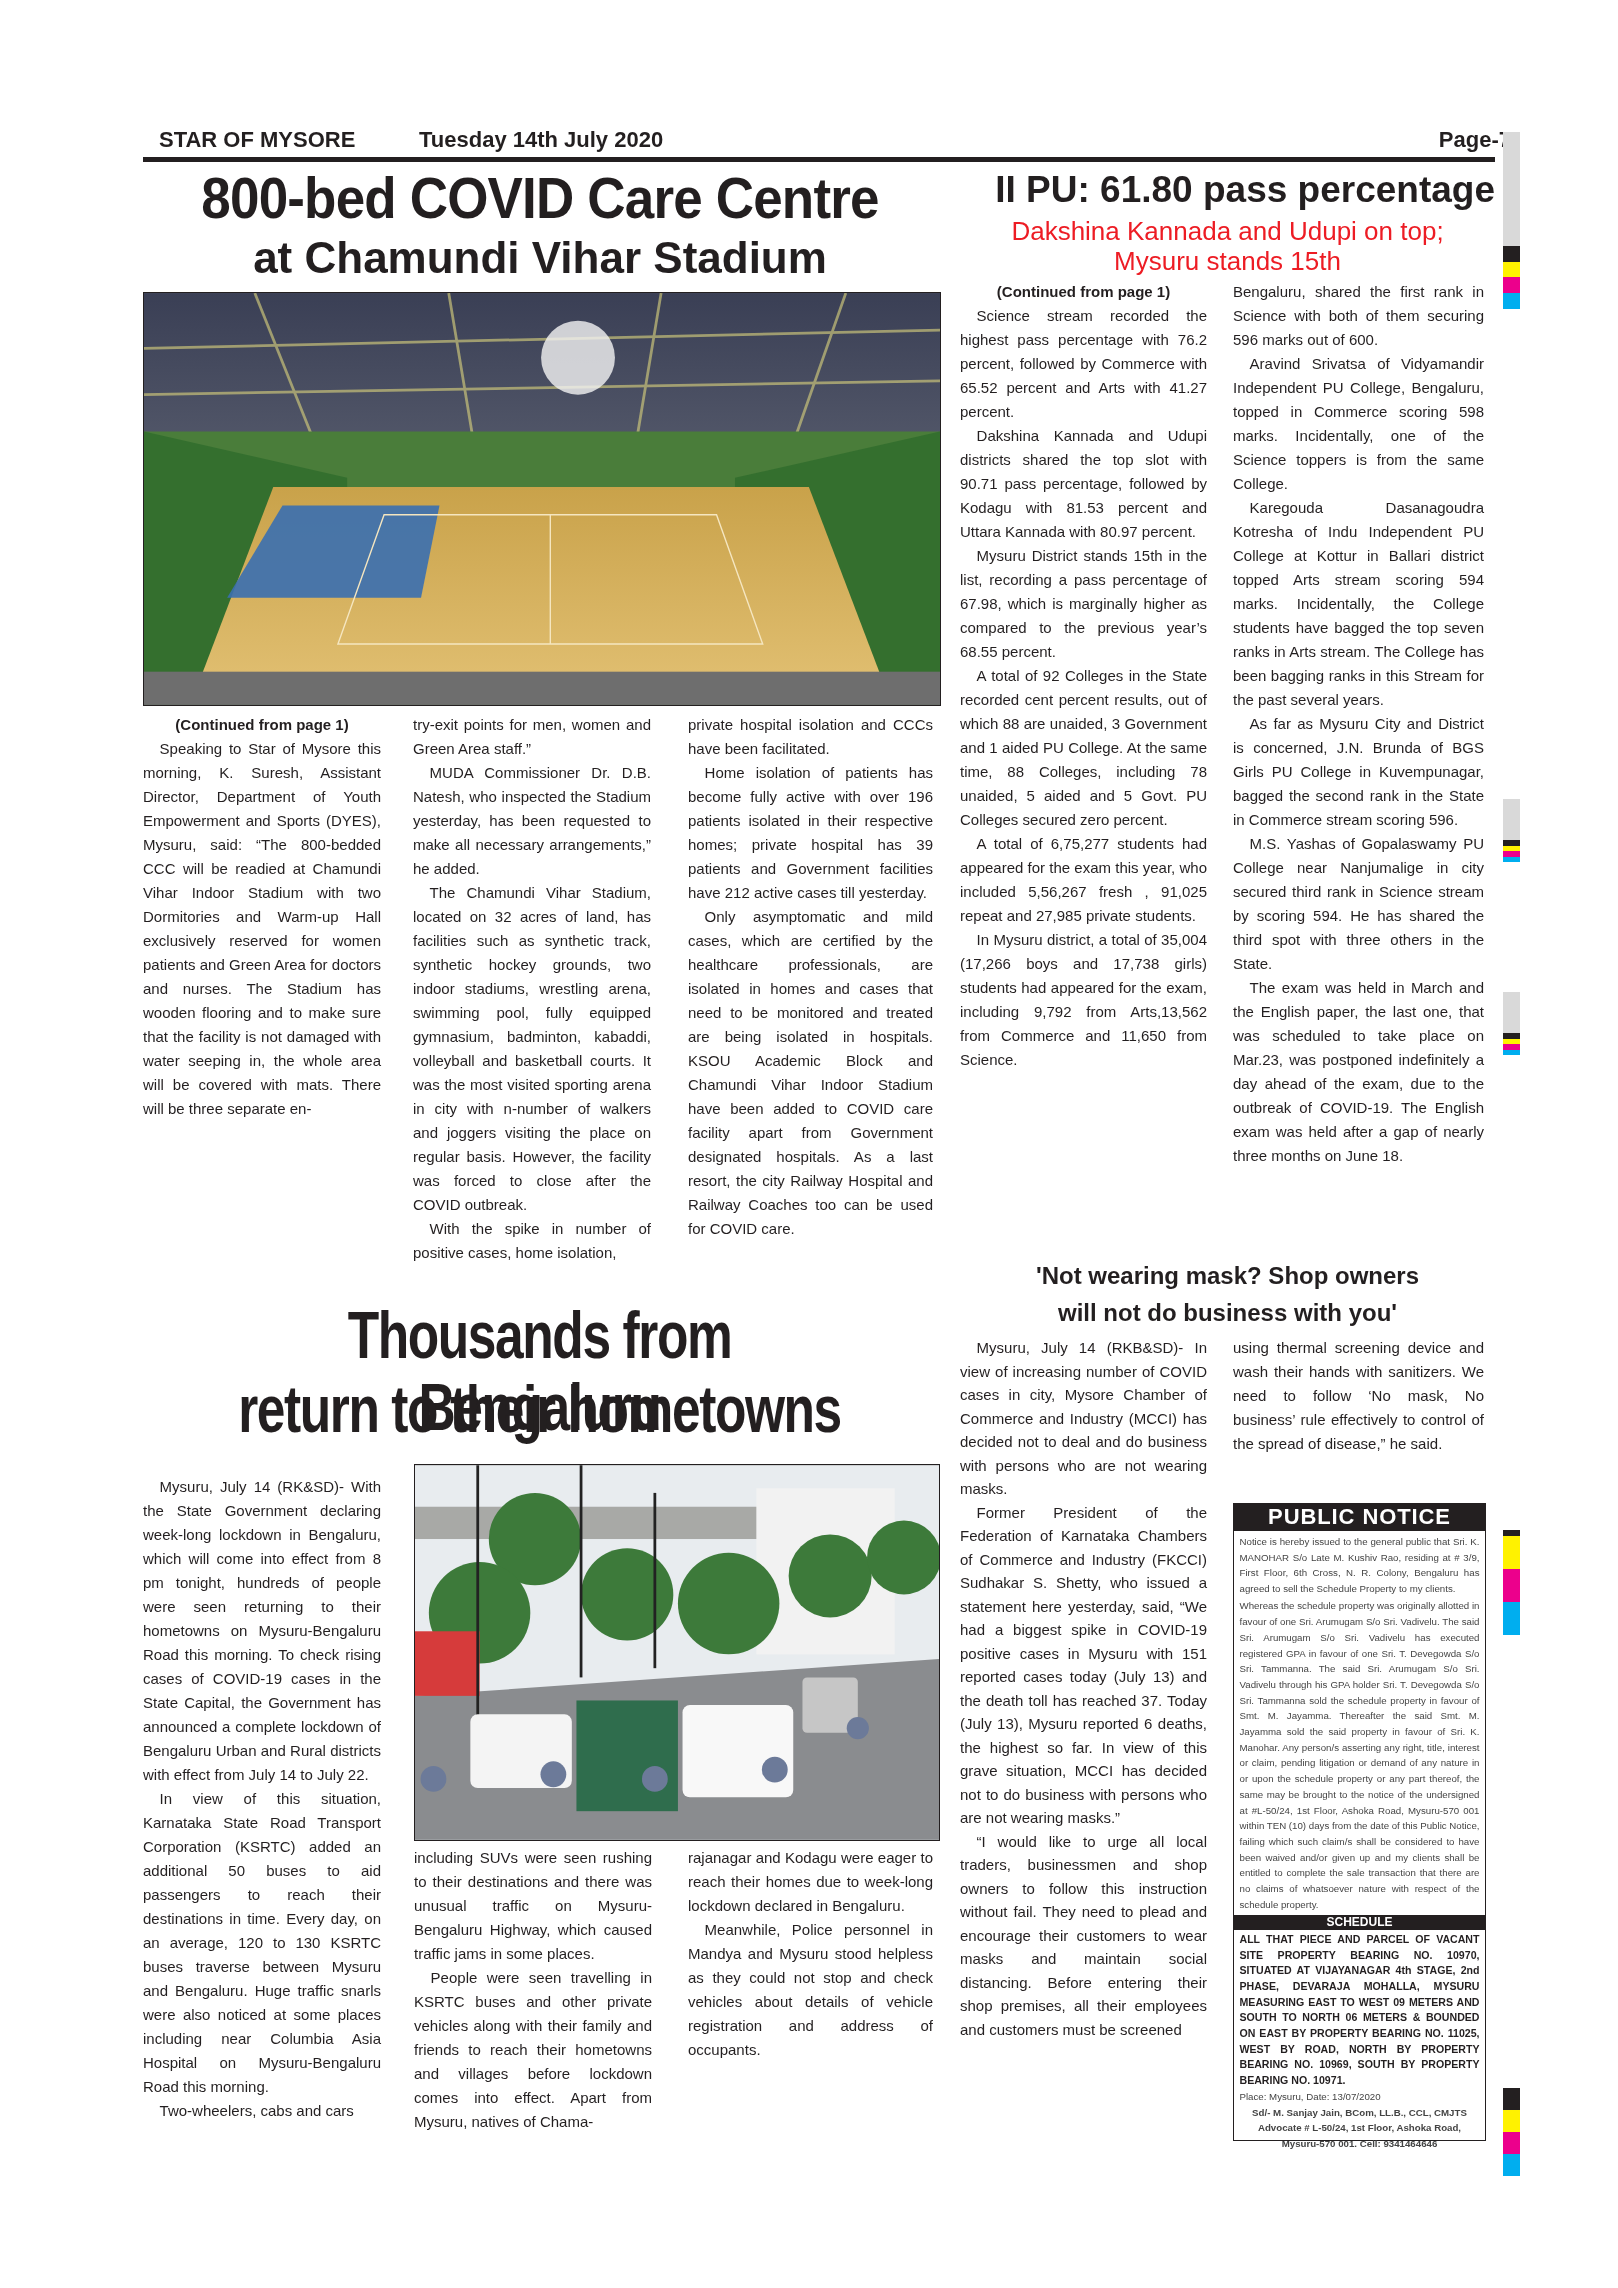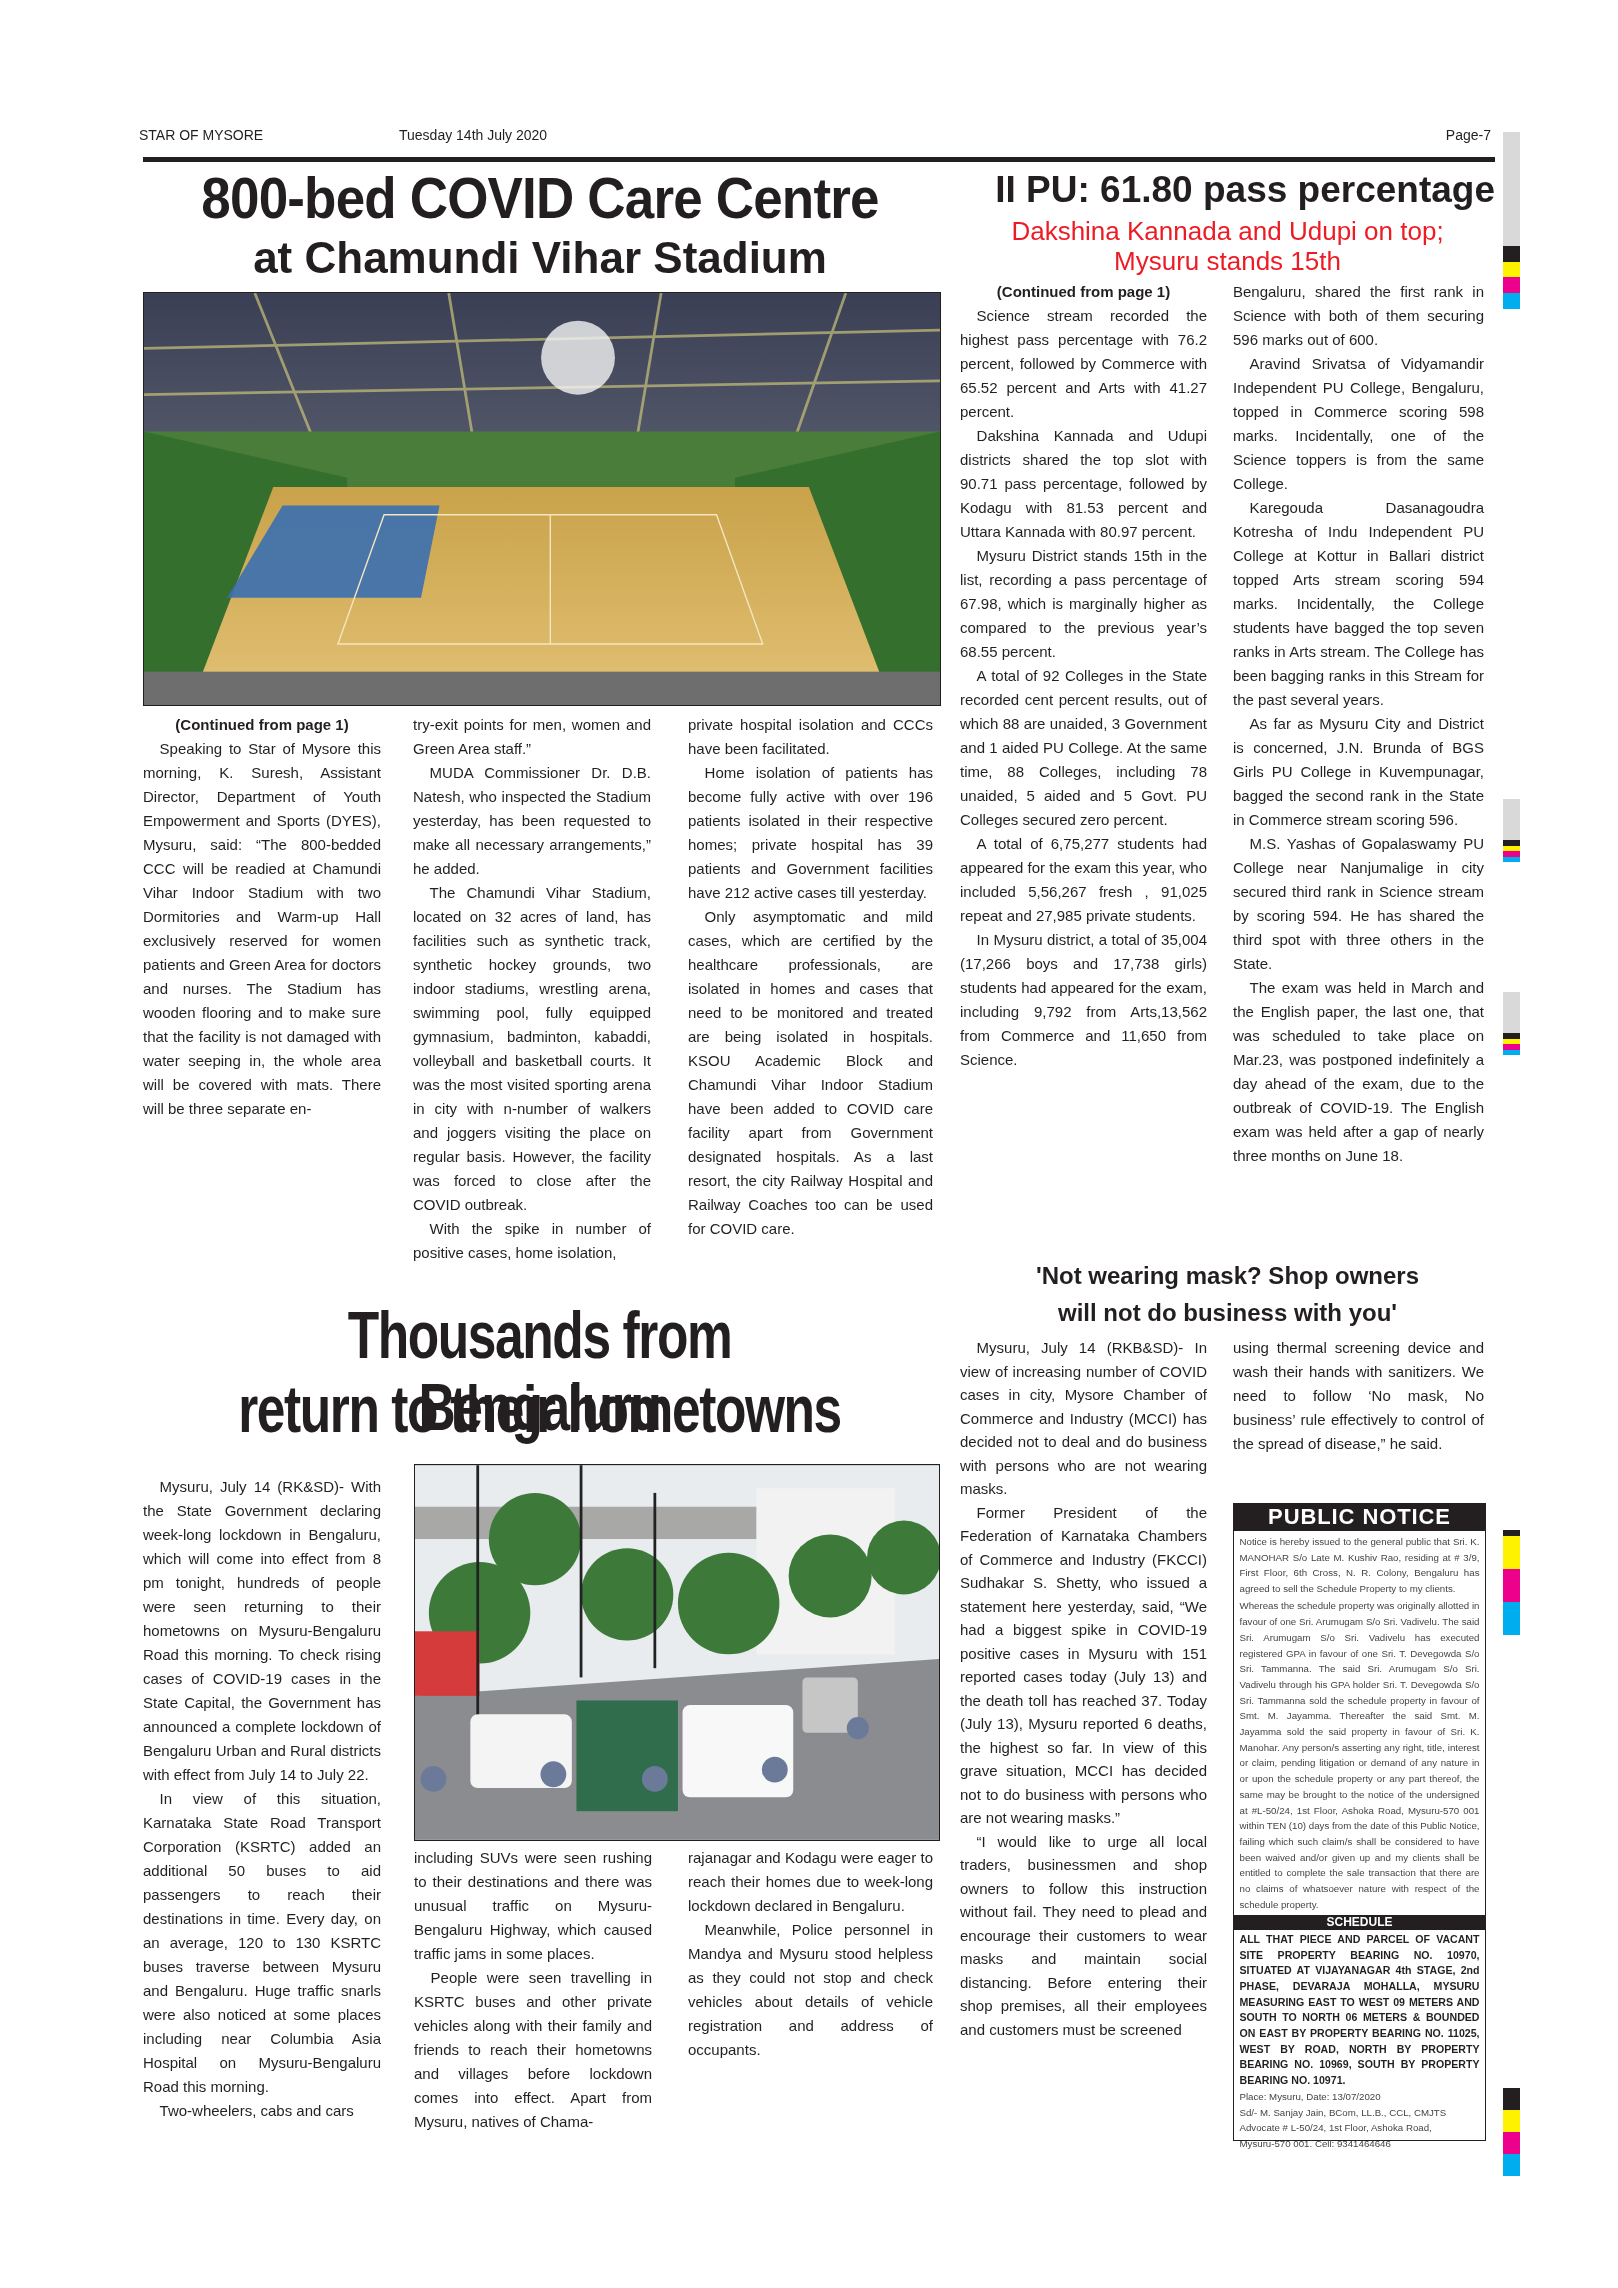--- a/index.html
+++ b/index.html
@@ -1,37 +1,37 @@
 <!DOCTYPE html>
 <html style="font-size:14.8px"><head>
 <meta charset="utf-8">
 <style>
   html, body { margin:0; padding:0; background:#ffffff; }
   body { width:1619px; height:2289px; position:relative; overflow:hidden; font-family:"Liberation Sans", sans-serif; color:#231f20; }
   .abs { position:absolute; }
-  .masthead { top:127px; left:139px; width:1352px; height:26px; font-weight:normal; font-size:14px; }
+  .masthead { top:127px; left:159px; width:1352px; height:26px; font-weight:bold; font-size:22px; }
   .masthead span { position:absolute; top:0; }
   .rule { top:157px; left:143px; width:1352px; height:4.6px; background:#231f20; }
   .h-covid1 { top:168px; left:143px; width:794px; text-align:center; font-weight:bold; font-size:57px; letter-spacing:-0.9px; line-height:61px; transform:scaleX(0.93); transform-origin:center; }
   .h-covid2 { top:233px; left:143px; width:794px; text-align:center; font-weight:bold; font-size:44px; line-height:50px; }
   .h-pu { top:169px; left:960px; width:535px; text-align:right; font-weight:bold; font-size:37px; line-height:42px; }
   .sub-pu { top:217px; left:960px; width:535px; text-align:center; color:#ed1c24; font-size:26px; line-height:29.5px; }
   .photo { background:#6b6b6b; overflow:hidden; border:0.9px solid #231f20; }
   .col { position:absolute; font-size:15px; line-height:24px; text-align:justify; }
   .col p { margin:0; text-indent:16.6px; }
   .col p.cont { text-indent:0; text-align:center; font-weight:bold; }
   .h-thousands { left:138px; width:803px; text-align:center; font-weight:bold; font-size:66px; line-height:72px; font-family:"Liberation Sans", sans-serif; letter-spacing:-1.8px; transform:scaleX(0.78); transform-origin:center; }
   .h-mask { top:1257px; left:960px; width:535px; text-align:center; font-weight:bold; font-size:24px; line-height:37px; }
   .notice { top:1503px; left:1233px; width:251px; height:637px; border:1.8px solid #231f20; border-top:none; background:#fff; font-size:9.7px; line-height:15.7px; color:#444; }
   .notice-title { background:#231f20; color:#fff; text-align:center; font-weight:bold; font-size:22px; line-height:28px; letter-spacing:0.9px; }
   .notice-body { padding:2.8px 5.5px; text-align:justify; }
   .notice-body p { margin:0 0 1.8px 0; }
   .sched-title { background:#231f20; color:#fff; text-align:center; font-weight:bold; font-size:12px; line-height:14.8px; margin:2.8px -5.5px 1.8px -5.5px; }
   .sched-body { font-weight:bold; font-size:10.6px; line-height:15.7px; color:#231f20; text-align:justify; }
-  .sig { text-align:left; font-size:9.7px; }
+  .sig { text-align:center; font-size:9.7px;font-weight:bold; }
   .regbar { left:1503px; width:16.6px; }
   .reg-gray { background:#d9d9d9; }
   .reg-k { background:#231f20; }
   .reg-y { background:#fff200; }
   .reg-m { background:#ec008c; }
   .reg-c { background:#00aeef; }
 </style>
 </head>
 <body>
 

